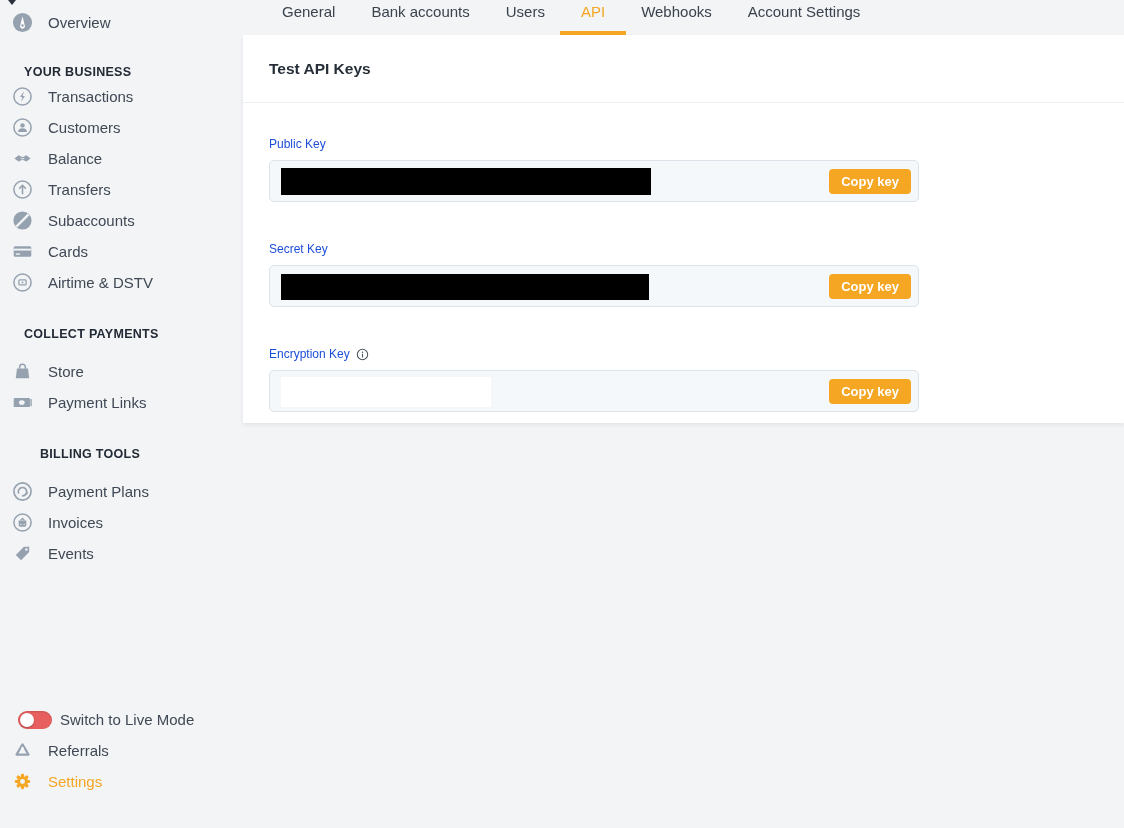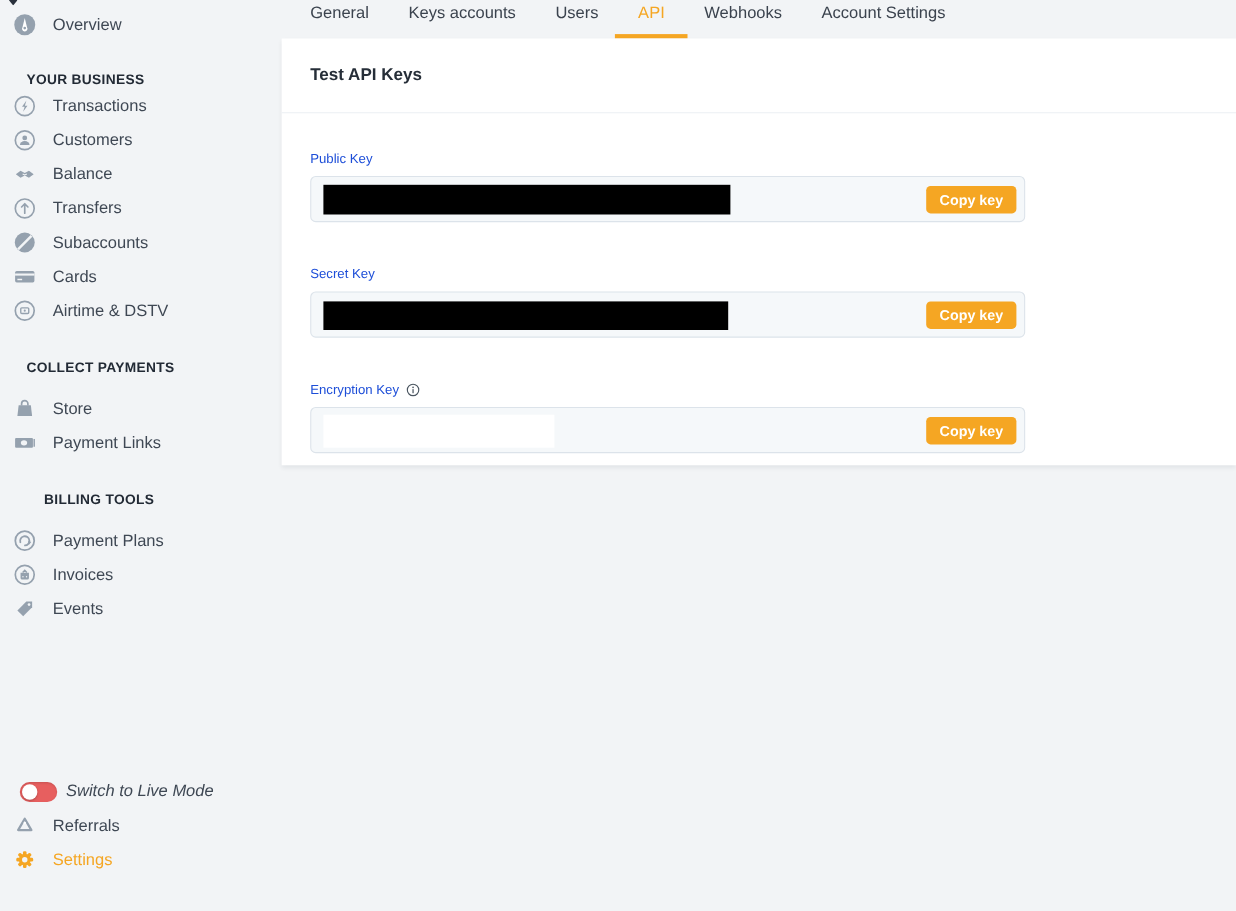--- a/index.html
+++ b/index.html
@@ -20,38 +20,38 @@
     gap:15px; font-size:15px; color:#3f4854; cursor:pointer; white-space:nowrap; }
   .side-item .ic { width:21px; height:21px; flex:0 0 21px; display:flex; align-items:center; justify-content:center; }
   .overview-item { margin-top:7px; height:30px; }
   .section-title { padding-left:24px; font-size:12.5px; font-weight:bold; color:#222a35;
     letter-spacing:.3px; height:18px; display:flex; align-items:center; }
   .st-1 { margin-top:26px; }  .list-1 { }
   .st-2 { margin-top:27px; }  .list-2 { margin-top:13px; }
   .st-3 { margin-top:27px;padding-left:40px; }  .list-3 { margin-top:13px; }
 
   .side-footer { position:absolute; top:704px; left:0; width:100%; }
-  .toggle-row { padding-left:18px; gap:8px;font-style:italic; }
+  .toggle-row { padding-left:18px; gap:8px; }
   .toggle { width:34px; height:18px; border-radius:9px; background:#e75f5f;
     position:relative; flex:0 0 34px; box-shadow:inset 0 1px 2px rgba(0,0,0,.12); }
   .toggle .knob { position:absolute; left:2px; top:2px; width:14px; height:14px;
     border-radius:50%; background:#fff; box-shadow:0 1px 2px rgba(0,0,0,.25); }
   .settings-row { color:#f5a623; }
 
   
   .tabs { position:absolute; left:240px; top:0; right:0; height:35px;
     display:flex; gap:36px; padding-left:42px; }
   .tab { position:relative; font-size:15px; padding-top:3px; color:#3b434e;
     cursor:pointer; white-space:nowrap; }
   .tab.active { color:#f5a623; }
   .tab.active::after { content:""; position:absolute; left:-21px; right:-21px;
     bottom:0; height:4px; background:#f5a623; }
 
   
-  .card { position:absolute; left:256px; top:35px; right:0; height:388px;
+  .card { position:absolute; left:243px; top:35px; right:0; height:388px;
     background:#fff; box-shadow:0 2px 4px rgba(20,30,40,.07); }
   .card-header { height:68px; display:flex; align-items:center; padding:0 26px;
     border-bottom:1px solid #edf0f4; }
   .card-title { font-size:15.5px; font-weight:bold; color:#262e38; }
   .card-body { padding:0 26px; }
   .field-label { margin-top:32px; font-size:12px; color:#1d4ed8; height:18px;
     display:flex; align-items:center; gap:6px; }
   .fl-next { margin-top:38px; }
   .key-field { margin-top:7px; width:650px; height:42px; background:#f5f8fa;
     border:1px solid #dce3ea; border-radius:5px; position:relative; }
@@ -238,21 +238,21 @@
             <circle cx="11" cy="11" r="2.6" fill="#f2f4f6"></circle>
           </svg>
       </span>
       <span>Settings</span>
     </div>
   </div>
 </aside>
 
 <nav class="tabs">
   <div class="tab">General</div>
-  <div class="tab">Keys accounts</div>
+  <div class="tab">Bank accounts</div>
   <div class="tab">Users</div>
   <div class="tab active">API</div>
   <div class="tab">Webhooks</div>
   <div class="tab">Account Settings</div>
 </nav>
 
 <section class="card">
   <div class="card-header">
     <h2 class="card-title">Test API Keys</h2>
   </div>

